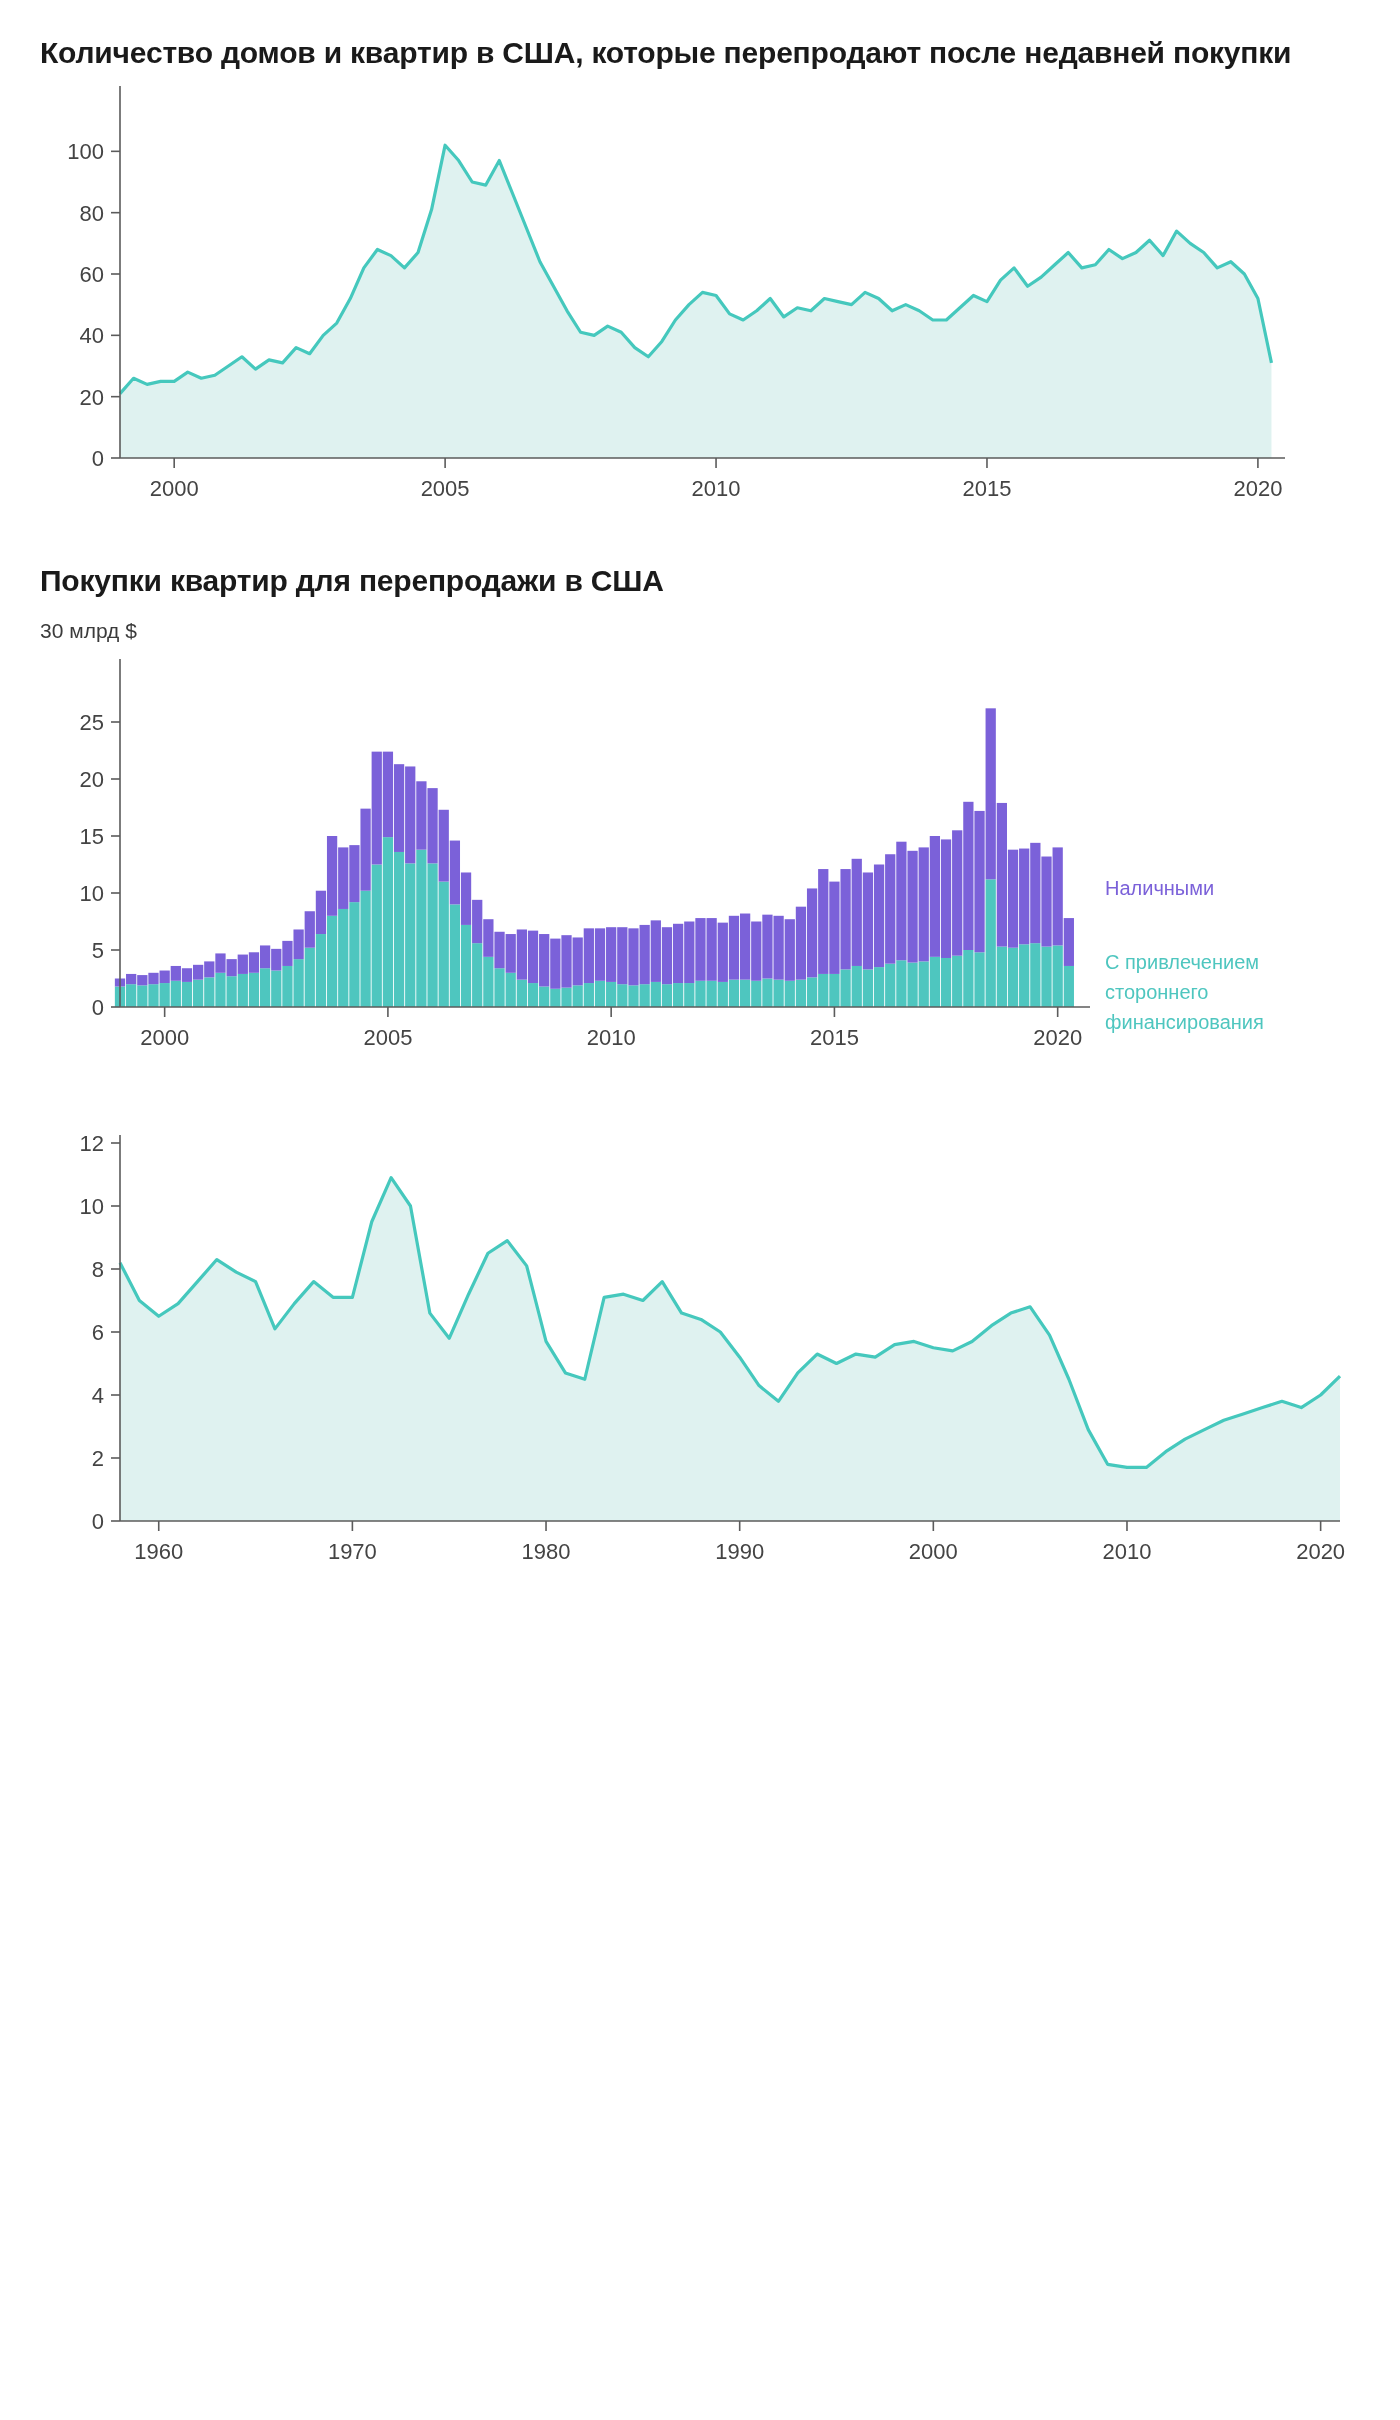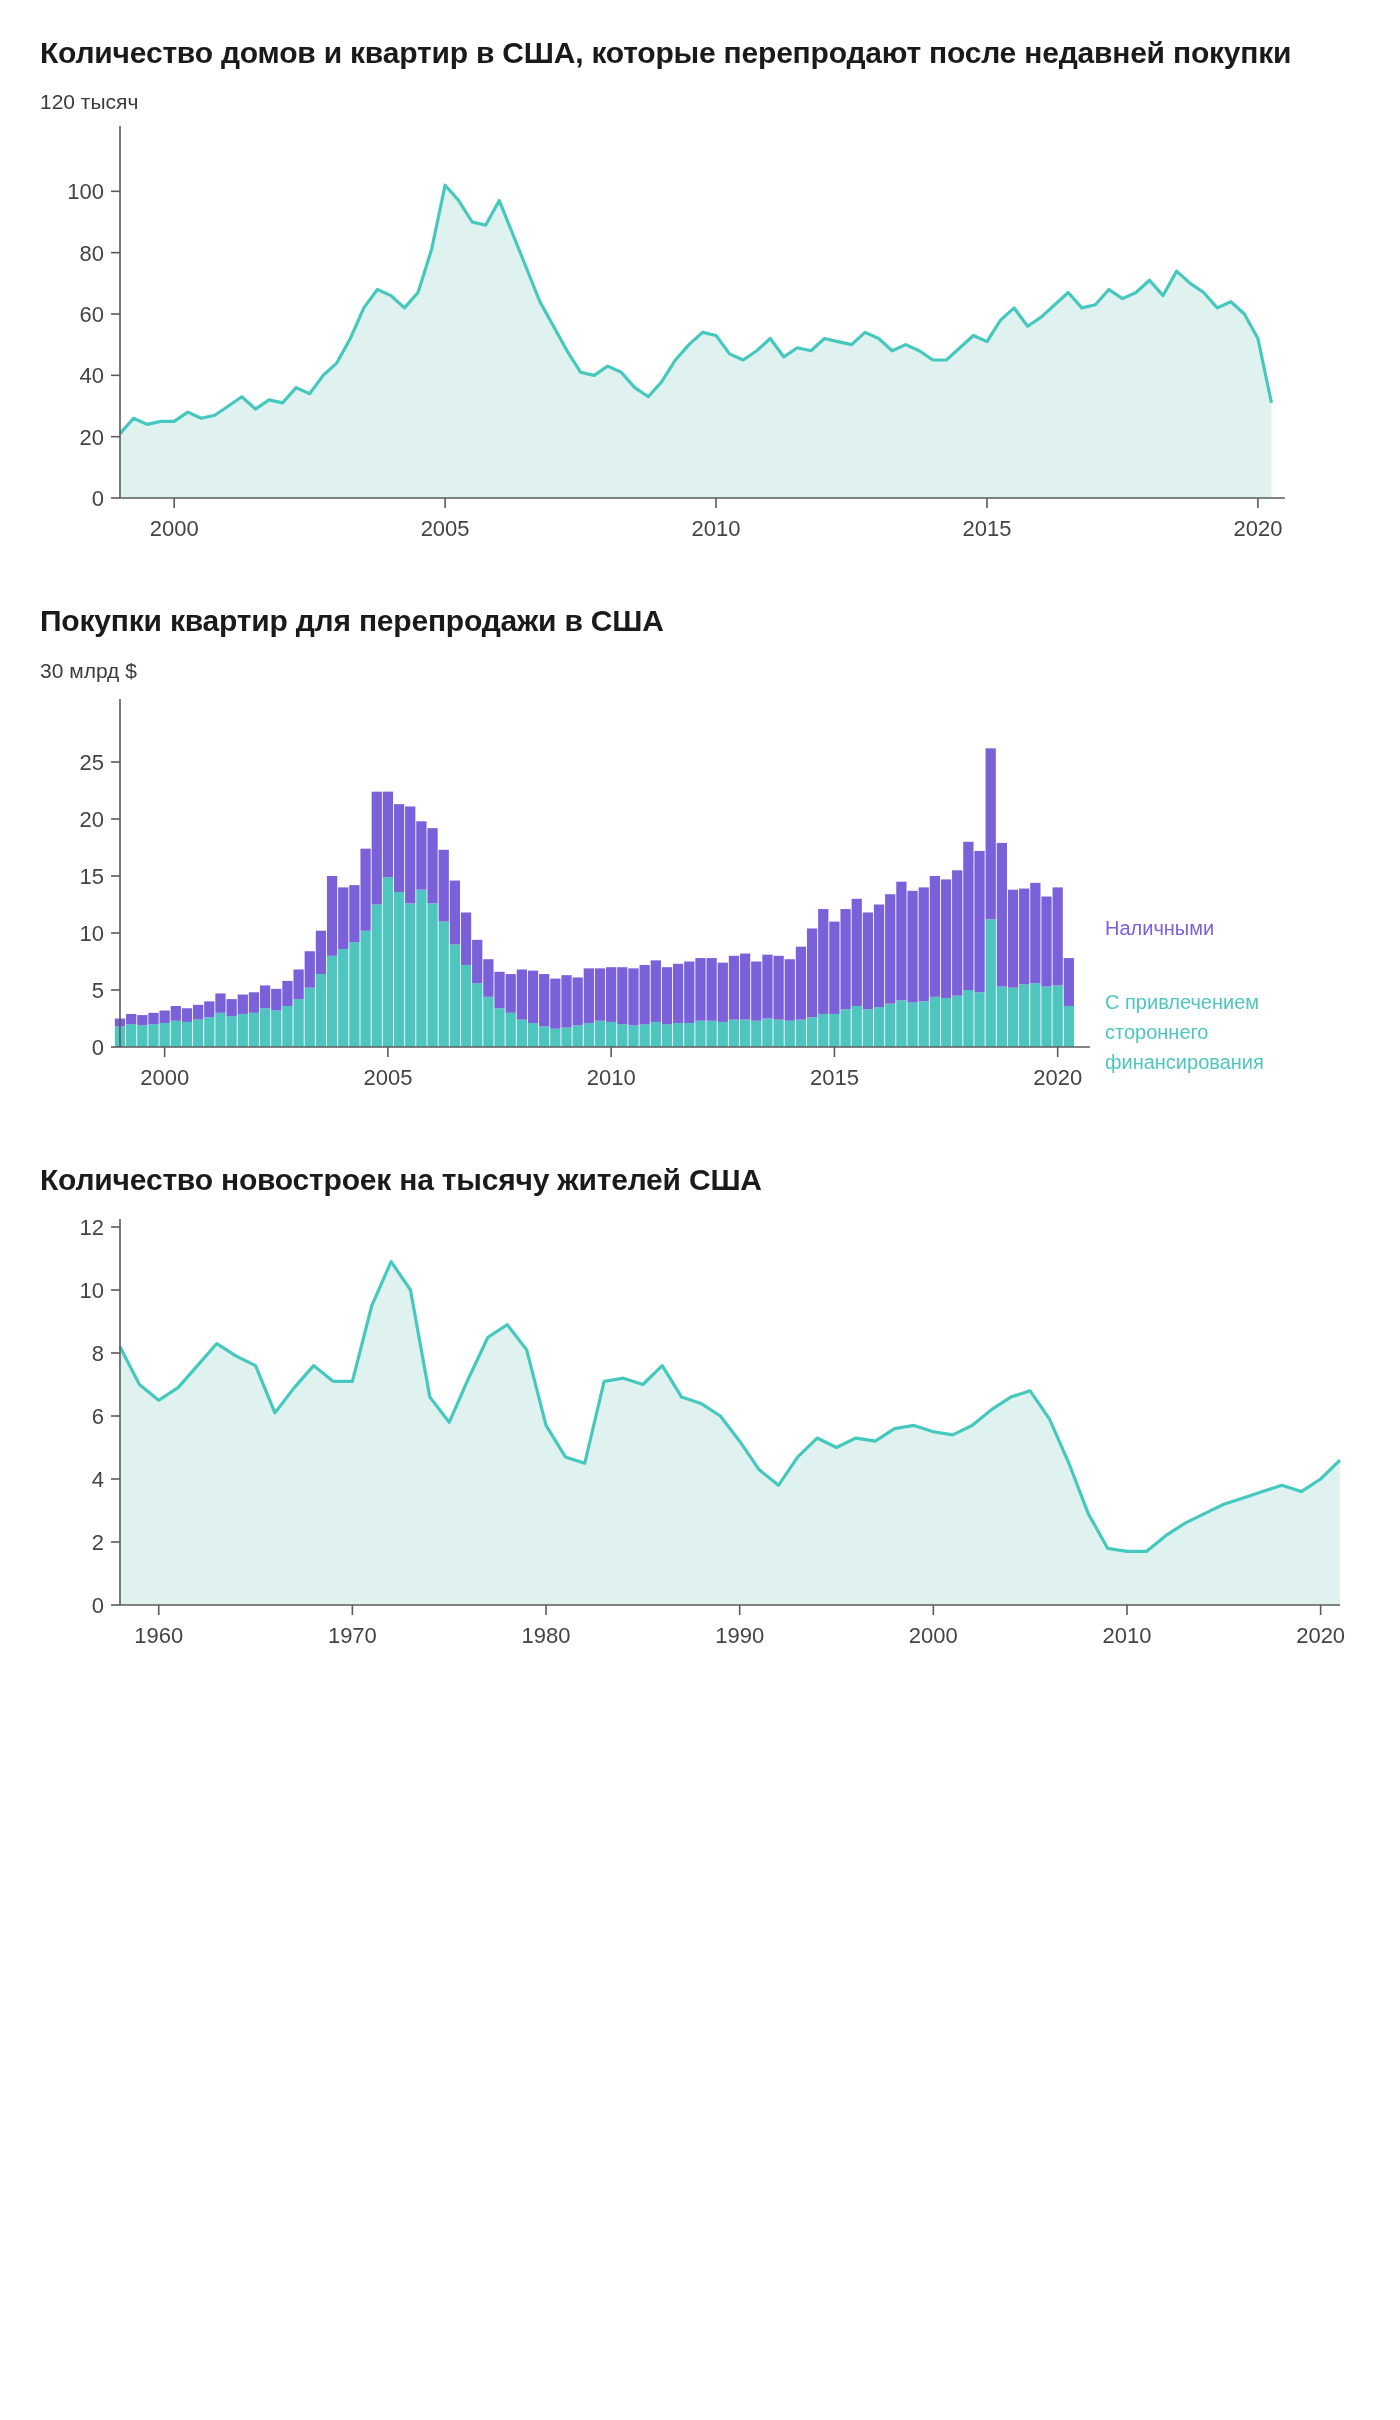--- a/index.html
+++ b/index.html
@@ -56,21 +56,20 @@
   .legend-fin { fill: #4ec6bf; }
   .spacer-bottom { height: 10px; }
 </style>
 </head>
 <body>
 
 <div class="page">
 
   <section class="chart-block">
     <h2 class="chart-title">Количество домов и квартир в США, которые перепродают после недавней покупки</h2>
-    <div class="chart-unit">120 тысяч</div>
     <div class="plot-wrap">
       <svg id="svg-chart-1" width="1320" height="450" viewBox="0 0 1320 450">
           <path d="M 80 315.6 L 93.54651162790698 300.26666666666665 L 107.09302325581396 306.4 L 120.63953488372093 303.3333333333333 L 134.18604651162792 303.3333333333333 L 147.7325581395349 294.1333333333333 L 161.27906976744185 300.26666666666665 L 174.82558139534885 297.2 L 188.37209302325581 288 L 201.9186046511628 278.8 L 215.46511627906978 291.06666666666666 L 229.01162790697674 281.8666666666667 L 242.5581395348837 284.93333333333334 L 256.1046511627907 269.6 L 269.6511627906977 275.73333333333335 L 283.19767441860466 257.33333333333337 L 296.74418604651163 245.06666666666666 L 310.2906976744186 220.53333333333333 L 323.8372093023256 189.86666666666665 L 337.3837209302326 171.46666666666667 L 350.93023255813955 177.6 L 364.4767441860465 189.86666666666665 L 378.0232558139535 174.53333333333333 L 391.56976744186045 131.6 L 405.1162790697674 67.19999999999999 L 418.66279069767444 82.5333333333333 L 432.20930232558135 104 L 445.75581395348837 107.06666666666666 L 459.3023255813954 82.5333333333333 L 472.8488372093023 116.26666666666665 L 486.3953488372093 150 L 499.94186046511624 183.73333333333335 L 513.4883720930233 208.26666666666665 L 527.0348837209302 232.79999999999998 L 540.5813953488372 254.26666666666665 L 554.1279069767443 257.33333333333337 L 567.6744186046512 248.13333333333333 L 581.2209302325582 254.26666666666665 L 594.7674418604652 269.6 L 608.313953488372 278.8 L 621.8604651162791 263.4666666666667 L 635.4069767441861 242 L 648.953488372093 226.66666666666666 L 662.5 214.4 L 676.046511627907 217.46666666666667 L 689.593023255814 235.86666666666667 L 703.1395348837209 242 L 716.6860465116279 232.79999999999998 L 730.2325581395348 220.53333333333333 L 743.7790697674419 238.93333333333334 L 757.3255813953489 229.73333333333335 L 770.8720930232558 232.79999999999998 L 784.4186046511627 220.53333333333333 L 797.9651162790698 223.6 L 811.5116279069767 226.66666666666666 L 825.0581395348837 214.4 L 838.6046511627908 220.53333333333333 L 852.1511627906976 232.79999999999998 L 865.6976744186046 226.66666666666666 L 879.2441860465116 232.79999999999998 L 892.7906976744187 242 L 906.3372093023256 242 L 919.8837209302325 229.73333333333335 L 933.4302325581396 217.46666666666667 L 946.9767441860465 223.6 L 960.5232558139535 202.13333333333333 L 974.0697674418604 189.86666666666665 L 987.6162790697675 208.26666666666665 L 1001.1627906976744 199.06666666666666 L 1014.7093023255813 186.79999999999998 L 1028.2558139534885 174.53333333333333 L 1041.8023255813955 189.86666666666665 L 1055.3488372093025 186.79999999999998 L 1068.8953488372092 171.46666666666667 L 1082.4418604651164 180.66666666666669 L 1095.9883720930234 174.53333333333333 L 1109.5348837209303 162.26666666666665 L 1123.0813953488373 177.6 L 1136.627906976744 153.06666666666666 L 1150.1744186046512 165.33333333333331 L 1163.7209302325582 174.53333333333333 L 1177.2674418604652 189.86666666666665 L 1190.8139534883721 183.73333333333335 L 1204.360465116279 196 L 1217.906976744186 220.53333333333333 L 1231.453488372093 284.93333333333334 L 1231.453488372093 380 L 80 380 Z" fill="#dff2f0" stroke="none"></path>
           <path d="M 80 315.6 L 93.54651162790698 300.26666666666665 L 107.09302325581396 306.4 L 120.63953488372093 303.3333333333333 L 134.18604651162792 303.3333333333333 L 147.7325581395349 294.1333333333333 L 161.27906976744185 300.26666666666665 L 174.82558139534885 297.2 L 188.37209302325581 288 L 201.9186046511628 278.8 L 215.46511627906978 291.06666666666666 L 229.01162790697674 281.8666666666667 L 242.5581395348837 284.93333333333334 L 256.1046511627907 269.6 L 269.6511627906977 275.73333333333335 L 283.19767441860466 257.33333333333337 L 296.74418604651163 245.06666666666666 L 310.2906976744186 220.53333333333333 L 323.8372093023256 189.86666666666665 L 337.3837209302326 171.46666666666667 L 350.93023255813955 177.6 L 364.4767441860465 189.86666666666665 L 378.0232558139535 174.53333333333333 L 391.56976744186045 131.6 L 405.1162790697674 67.19999999999999 L 418.66279069767444 82.5333333333333 L 432.20930232558135 104 L 445.75581395348837 107.06666666666666 L 459.3023255813954 82.5333333333333 L 472.8488372093023 116.26666666666665 L 486.3953488372093 150 L 499.94186046511624 183.73333333333335 L 513.4883720930233 208.26666666666665 L 527.0348837209302 232.79999999999998 L 540.5813953488372 254.26666666666665 L 554.1279069767443 257.33333333333337 L 567.6744186046512 248.13333333333333 L 581.2209302325582 254.26666666666665 L 594.7674418604652 269.6 L 608.313953488372 278.8 L 621.8604651162791 263.4666666666667 L 635.4069767441861 242 L 648.953488372093 226.66666666666666 L 662.5 214.4 L 676.046511627907 217.46666666666667 L 689.593023255814 235.86666666666667 L 703.1395348837209 242 L 716.6860465116279 232.79999999999998 L 730.2325581395348 220.53333333333333 L 743.7790697674419 238.93333333333334 L 757.3255813953489 229.73333333333335 L 770.8720930232558 232.79999999999998 L 784.4186046511627 220.53333333333333 L 797.9651162790698 223.6 L 811.5116279069767 226.66666666666666 L 825.0581395348837 214.4 L 838.6046511627908 220.53333333333333 L 852.1511627906976 232.79999999999998 L 865.6976744186046 226.66666666666666 L 879.2441860465116 232.79999999999998 L 892.7906976744187 242 L 906.3372093023256 242 L 919.8837209302325 229.73333333333335 L 933.4302325581396 217.46666666666667 L 946.9767441860465 223.6 L 960.5232558139535 202.13333333333333 L 974.0697674418604 189.86666666666665 L 987.6162790697675 208.26666666666665 L 1001.1627906976744 199.06666666666666 L 1014.7093023255813 186.79999999999998 L 1028.2558139534885 174.53333333333333 L 1041.8023255813955 189.86666666666665 L 1055.3488372093025 186.79999999999998 L 1068.8953488372092 171.46666666666667 L 1082.4418604651164 180.66666666666669 L 1095.9883720930234 174.53333333333333 L 1109.5348837209303 162.26666666666665 L 1123.0813953488373 177.6 L 1136.627906976744 153.06666666666666 L 1150.1744186046512 165.33333333333331 L 1163.7209302325582 174.53333333333333 L 1177.2674418604652 189.86666666666665 L 1190.8139534883721 183.73333333333335 L 1204.360465116279 196 L 1217.906976744186 220.53333333333333 L 1231.453488372093 284.93333333333334" fill="none" stroke="#45c8bd" stroke-width="3.2" stroke-linejoin="round"></path>
           <line x1="80" y1="8" x2="80" y2="380" stroke="#5b5b5b" stroke-width="1.6"></line>
           <line x1="80" y1="380" x2="1245" y2="380" stroke="#5b5b5b" stroke-width="1.6"></line>
           <line x1="71" y1="380" x2="80" y2="380" stroke="#5b5b5b" stroke-width="1.6"></line>
           <text x="64" y="388" text-anchor="end" class="axis-text">0</text>
           <line x1="71" y1="318.6666666666667" x2="80" y2="318.6666666666667" stroke="#5b5b5b" stroke-width="1.6"></line>
           <text x="64" y="326.6666666666667" text-anchor="end" class="axis-text">20</text>
@@ -299,21 +298,20 @@
           <text x="1017.6744186046511" y="398" text-anchor="middle" class="axis-text">2020</text>
           <text x="1065" y="248" class="legend-text legend-cash">Наличными</text>
           <text x="1065" y="322" class="legend-text legend-fin">С привлечением</text>
           <text x="1065" y="352" class="legend-text legend-fin">стороннего</text>
           <text x="1065" y="382" class="legend-text legend-fin">финансирования</text>
         </svg>
     </div>
   </section>
 
   <section class="chart-block">
-    <h2 class="chart-title">Количество новостроек на тысячу жителей США</h2>
     <div class="plot-wrap">
       <svg id="svg-chart-3" width="1320" height="470" viewBox="0 0 1320 470">
           <path d="M 80 141.70000000000005 L 99.36507936507937 179.5 L 118.73015873015873 195.25 L 138.0952380952381 182.64999999999998 L 157.46031746031747 160.60000000000002 L 176.8253968253968 138.54999999999995 L 196.1904761904762 151.15 L 215.55555555555554 160.60000000000002 L 234.9206349206349 207.85000000000002 L 254.28571428571428 182.64999999999998 L 273.6507936507936 160.60000000000002 L 293.015873015873 176.35 L 312.3809523809524 176.35 L 331.7460317460317 100.75 L 351.1111111111111 56.64999999999998 L 370.4761904761905 85 L 389.8412698412698 192.10000000000002 L 409.2063492063492 217.3 L 428.57142857142856 173.20000000000002 L 447.9365079365079 132.25 L 467.3015873015873 119.64999999999998 L 486.66666666666663 144.85000000000002 L 506.031746031746 220.45 L 525.3968253968253 251.95 L 544.7619047619048 258.25 L 564.1269841269841 176.35 L 583.4920634920634 173.20000000000002 L 602.8571428571428 179.5 L 622.2222222222222 160.60000000000002 L 641.5873015873016 192.10000000000002 L 660.952380952381 198.4 L 680.3174603174602 211 L 699.6825396825396 236.2 L 719.047619047619 264.55 L 738.4126984126984 280.3 L 757.7777777777778 251.95 L 777.1428571428571 233.05 L 796.5079365079365 242.5 L 815.8730158730158 233.05 L 835.2380952380953 236.2 L 854.6031746031746 223.60000000000002 L 873.968253968254 220.45 L 893.3333333333333 226.75 L 912.6984126984128 229.9 L 932.063492063492 220.45 L 951.4285714285714 204.7 L 970.7936507936507 192.10000000000002 L 990.1587301587301 185.8 L 1009.5238095238095 214.14999999999998 L 1028.888888888889 258.25 L 1048.2539682539682 308.65 L 1067.6190476190477 343.3 L 1086.9841269841268 346.45 L 1106.3492063492063 346.45 L 1125.7142857142856 330.7 L 1145.079365079365 318.1 L 1164.4444444444443 308.65 L 1183.8095238095239 299.2 L 1203.1746031746031 292.9 L 1222.5396825396826 286.6 L 1241.904761904762 280.3 L 1261.2698412698412 286.6 L 1280.6349206349205 274 L 1300 255.10000000000002 L 1300 400 L 80 400 Z" fill="#dff2f0" stroke="none"></path>
           <path d="M 80 141.70000000000005 L 99.36507936507937 179.5 L 118.73015873015873 195.25 L 138.0952380952381 182.64999999999998 L 157.46031746031747 160.60000000000002 L 176.8253968253968 138.54999999999995 L 196.1904761904762 151.15 L 215.55555555555554 160.60000000000002 L 234.9206349206349 207.85000000000002 L 254.28571428571428 182.64999999999998 L 273.6507936507936 160.60000000000002 L 293.015873015873 176.35 L 312.3809523809524 176.35 L 331.7460317460317 100.75 L 351.1111111111111 56.64999999999998 L 370.4761904761905 85 L 389.8412698412698 192.10000000000002 L 409.2063492063492 217.3 L 428.57142857142856 173.20000000000002 L 447.9365079365079 132.25 L 467.3015873015873 119.64999999999998 L 486.66666666666663 144.85000000000002 L 506.031746031746 220.45 L 525.3968253968253 251.95 L 544.7619047619048 258.25 L 564.1269841269841 176.35 L 583.4920634920634 173.20000000000002 L 602.8571428571428 179.5 L 622.2222222222222 160.60000000000002 L 641.5873015873016 192.10000000000002 L 660.952380952381 198.4 L 680.3174603174602 211 L 699.6825396825396 236.2 L 719.047619047619 264.55 L 738.4126984126984 280.3 L 757.7777777777778 251.95 L 777.1428571428571 233.05 L 796.5079365079365 242.5 L 815.8730158730158 233.05 L 835.2380952380953 236.2 L 854.6031746031746 223.60000000000002 L 873.968253968254 220.45 L 893.3333333333333 226.75 L 912.6984126984128 229.9 L 932.063492063492 220.45 L 951.4285714285714 204.7 L 970.7936507936507 192.10000000000002 L 990.1587301587301 185.8 L 1009.5238095238095 214.14999999999998 L 1028.888888888889 258.25 L 1048.2539682539682 308.65 L 1067.6190476190477 343.3 L 1086.9841269841268 346.45 L 1106.3492063492063 346.45 L 1125.7142857142856 330.7 L 1145.079365079365 318.1 L 1164.4444444444443 308.65 L 1183.8095238095239 299.2 L 1203.1746031746031 292.9 L 1222.5396825396826 286.6 L 1241.904761904762 280.3 L 1261.2698412698412 286.6 L 1280.6349206349205 274 L 1300 255.10000000000002" fill="none" stroke="#45c8bd" stroke-width="3.2" stroke-linejoin="round"></path>
           <line x1="80" y1="14" x2="80" y2="400" stroke="#5b5b5b" stroke-width="1.6"></line>
           <line x1="80" y1="400" x2="1300" y2="400" stroke="#5b5b5b" stroke-width="1.6"></line>
           <line x1="71" y1="400" x2="80" y2="400" stroke="#5b5b5b" stroke-width="1.6"></line>
           <text x="64" y="408" text-anchor="end" class="axis-text">0</text>
           <line x1="71" y1="337" x2="80" y2="337" stroke="#5b5b5b" stroke-width="1.6"></line>
           <text x="64" y="345" text-anchor="end" class="axis-text">2</text>

